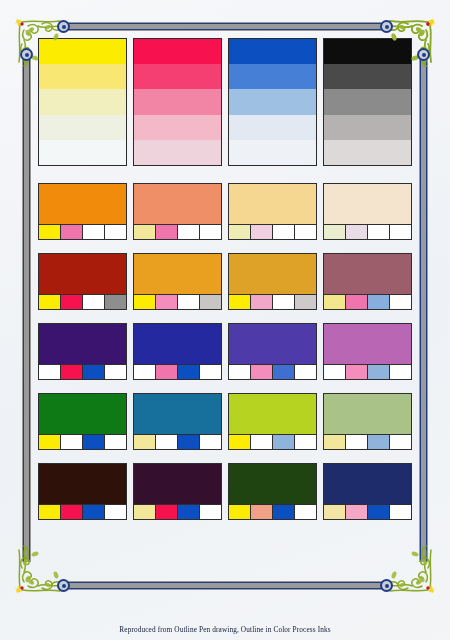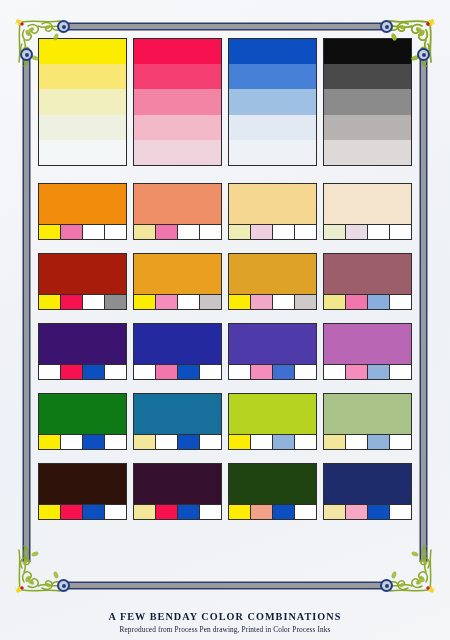--- a/index.html
+++ b/index.html
@@ -424,17 +424,16 @@
             <div class="cell" style="background: rgb(244, 168, 198);"></div>
             <div class="cell" style="background: rgb(11, 79, 192);"></div>
             <div class="cell" style="background: rgb(255, 255, 255);"></div>
           </div>
         </div>
       </div>
     </div>
 
 
   <div id="footer">
-    <div id="title">A FEW BENDAY COLOR COMBINATIONS</div>
-    <div id="subtitle">Reproduced from Process Pen drawing, Printed in Color Process Inks</div>
+    <div id="subtitle">Reproduced from Outline Pen drawing, Outline in Color Process Inks</div>
   </div>
 
 </div>
 
 </body></html>

